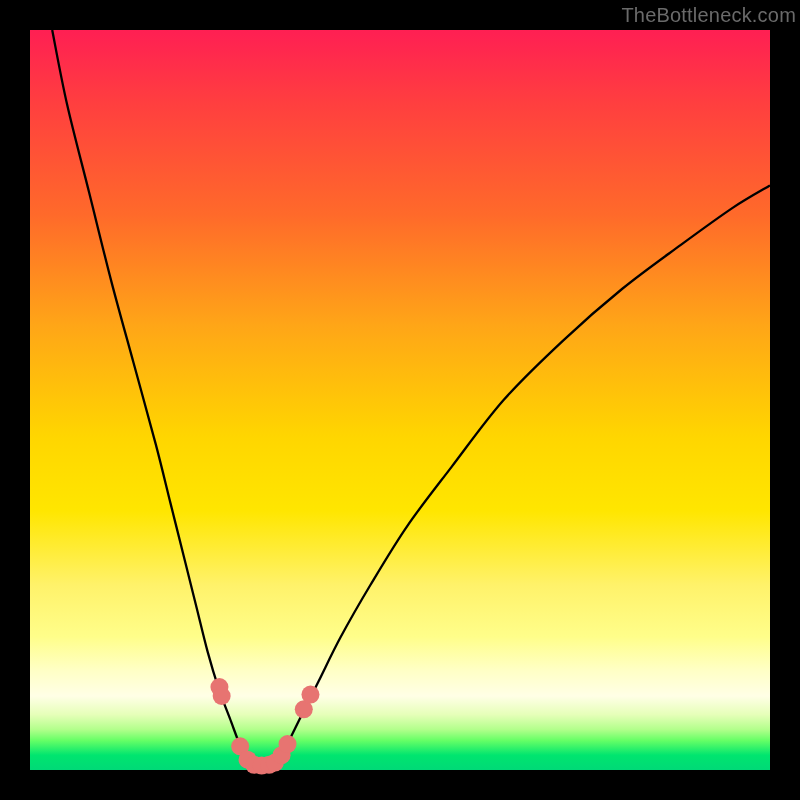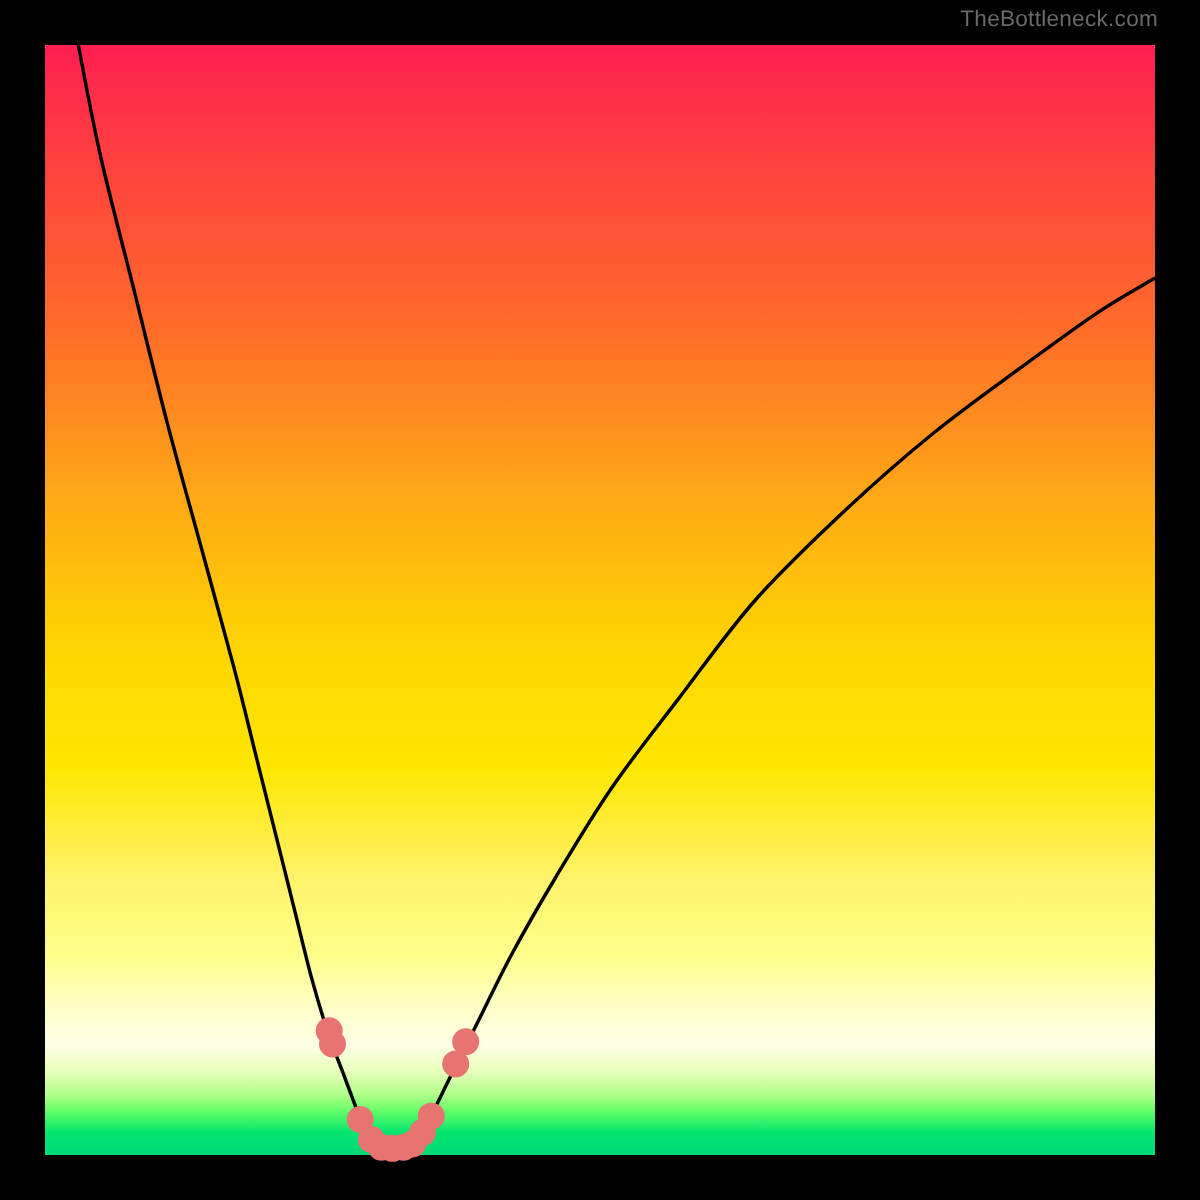--- a/index.html
+++ b/index.html
@@ -40,23 +40,23 @@
       #e6ffb9 92.5%,
       #b3ff8c 94.5%,
       #66ff66 96%,
       #00e56f 98%,
       #00d977 100%
     );
   }
   .watermark {
     position: absolute;
     top: 4px;
-    right: 28px;
+    right: 4px;
     color: #6a6a6a;
-    font-size: 15px;
+    font-size: 20px;
     font-weight: 400;
     letter-spacing: 0.2px;
   }
   svg.curves {
     position: absolute;
     left: 0;
     top: 0;
     width: 740px;
     height: 740px;
     overflow: visible;

